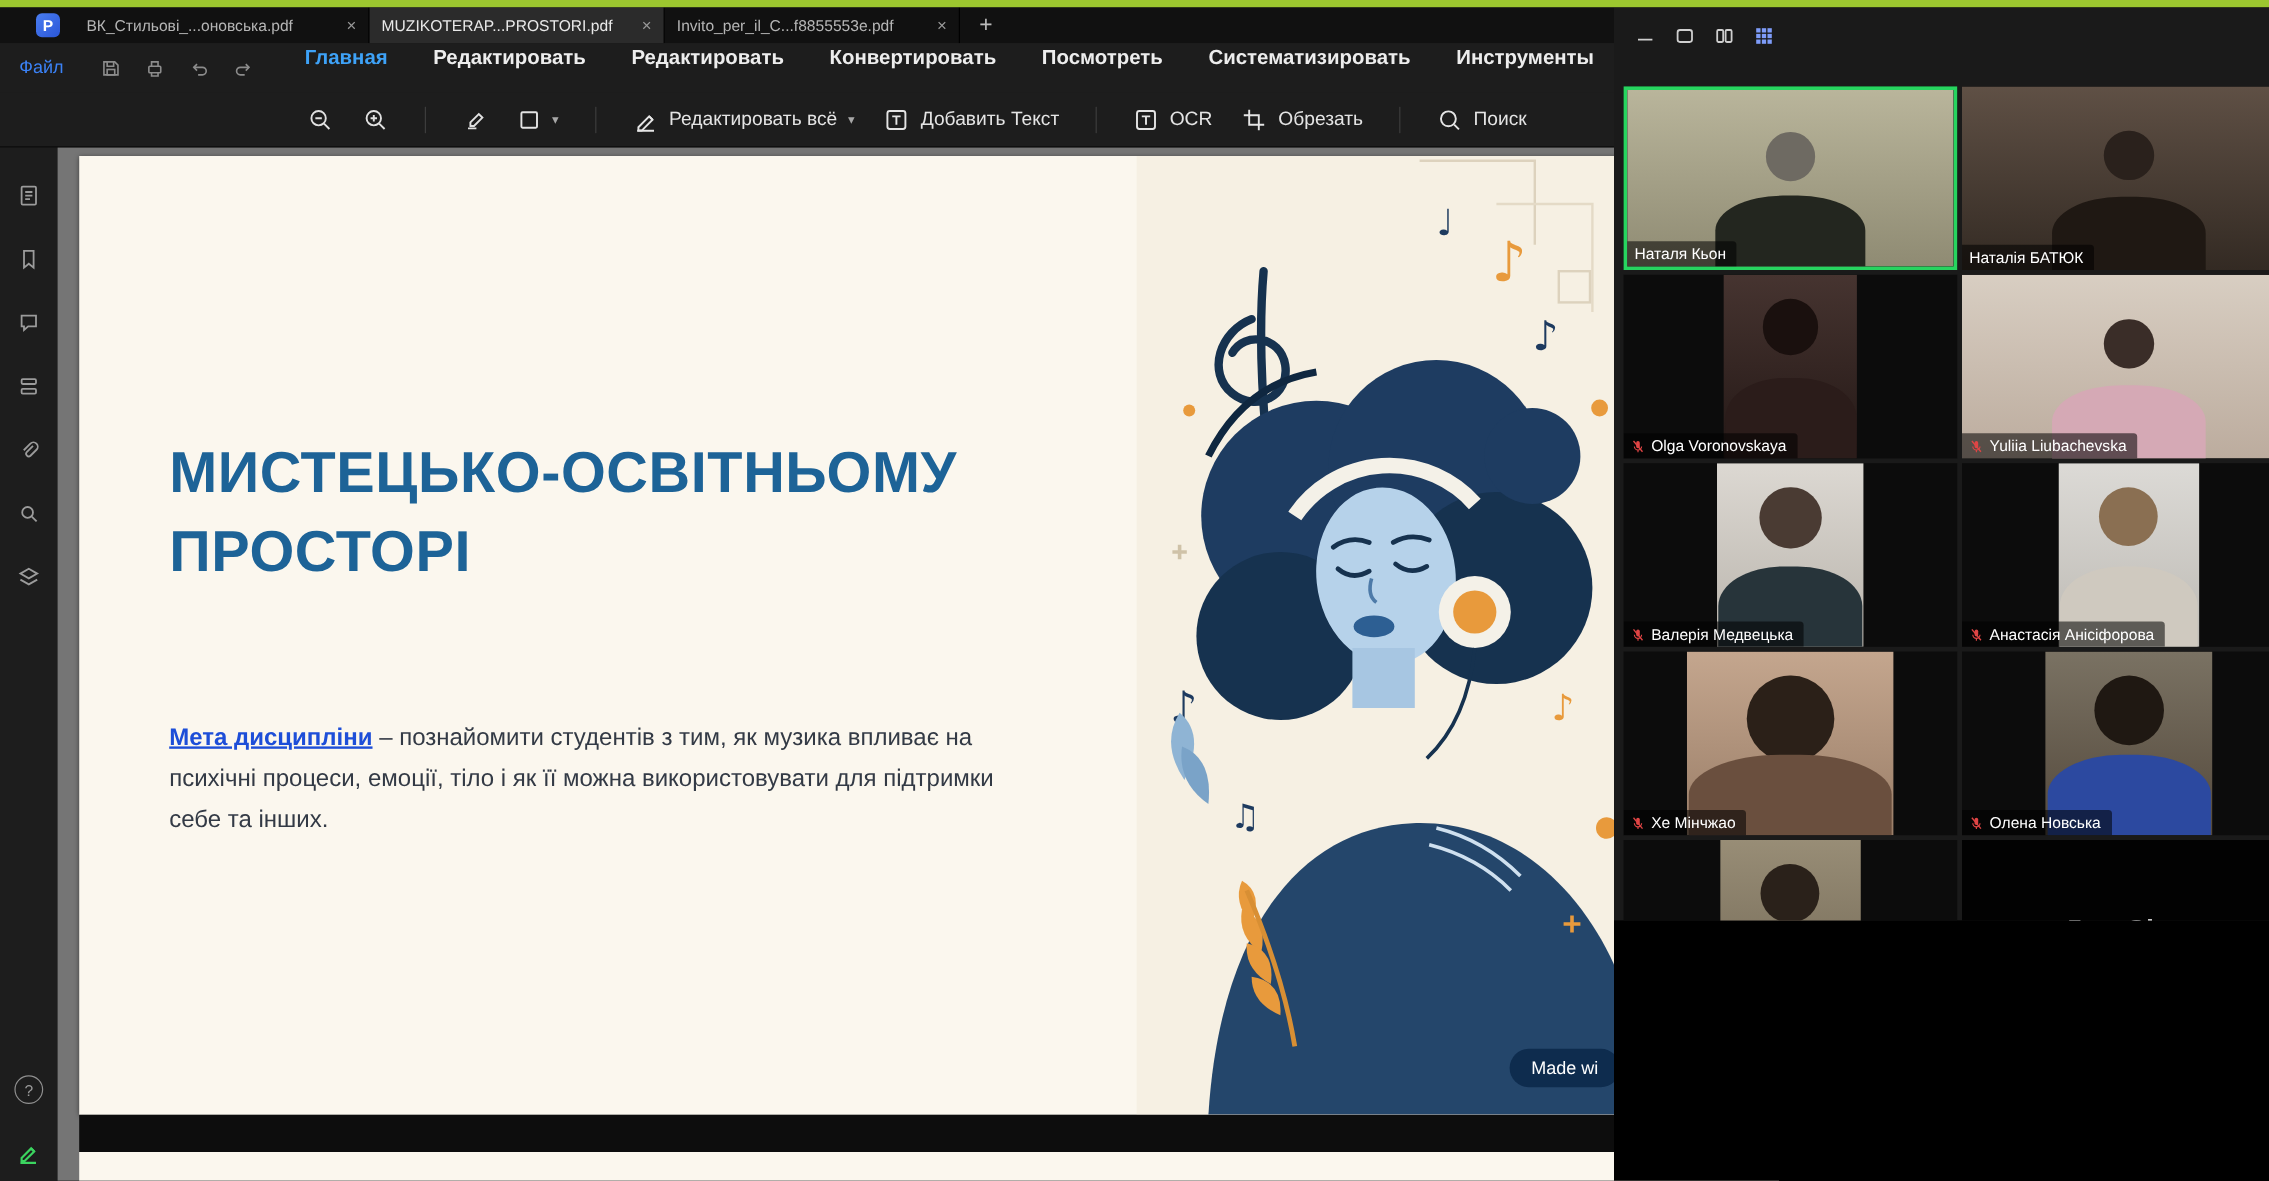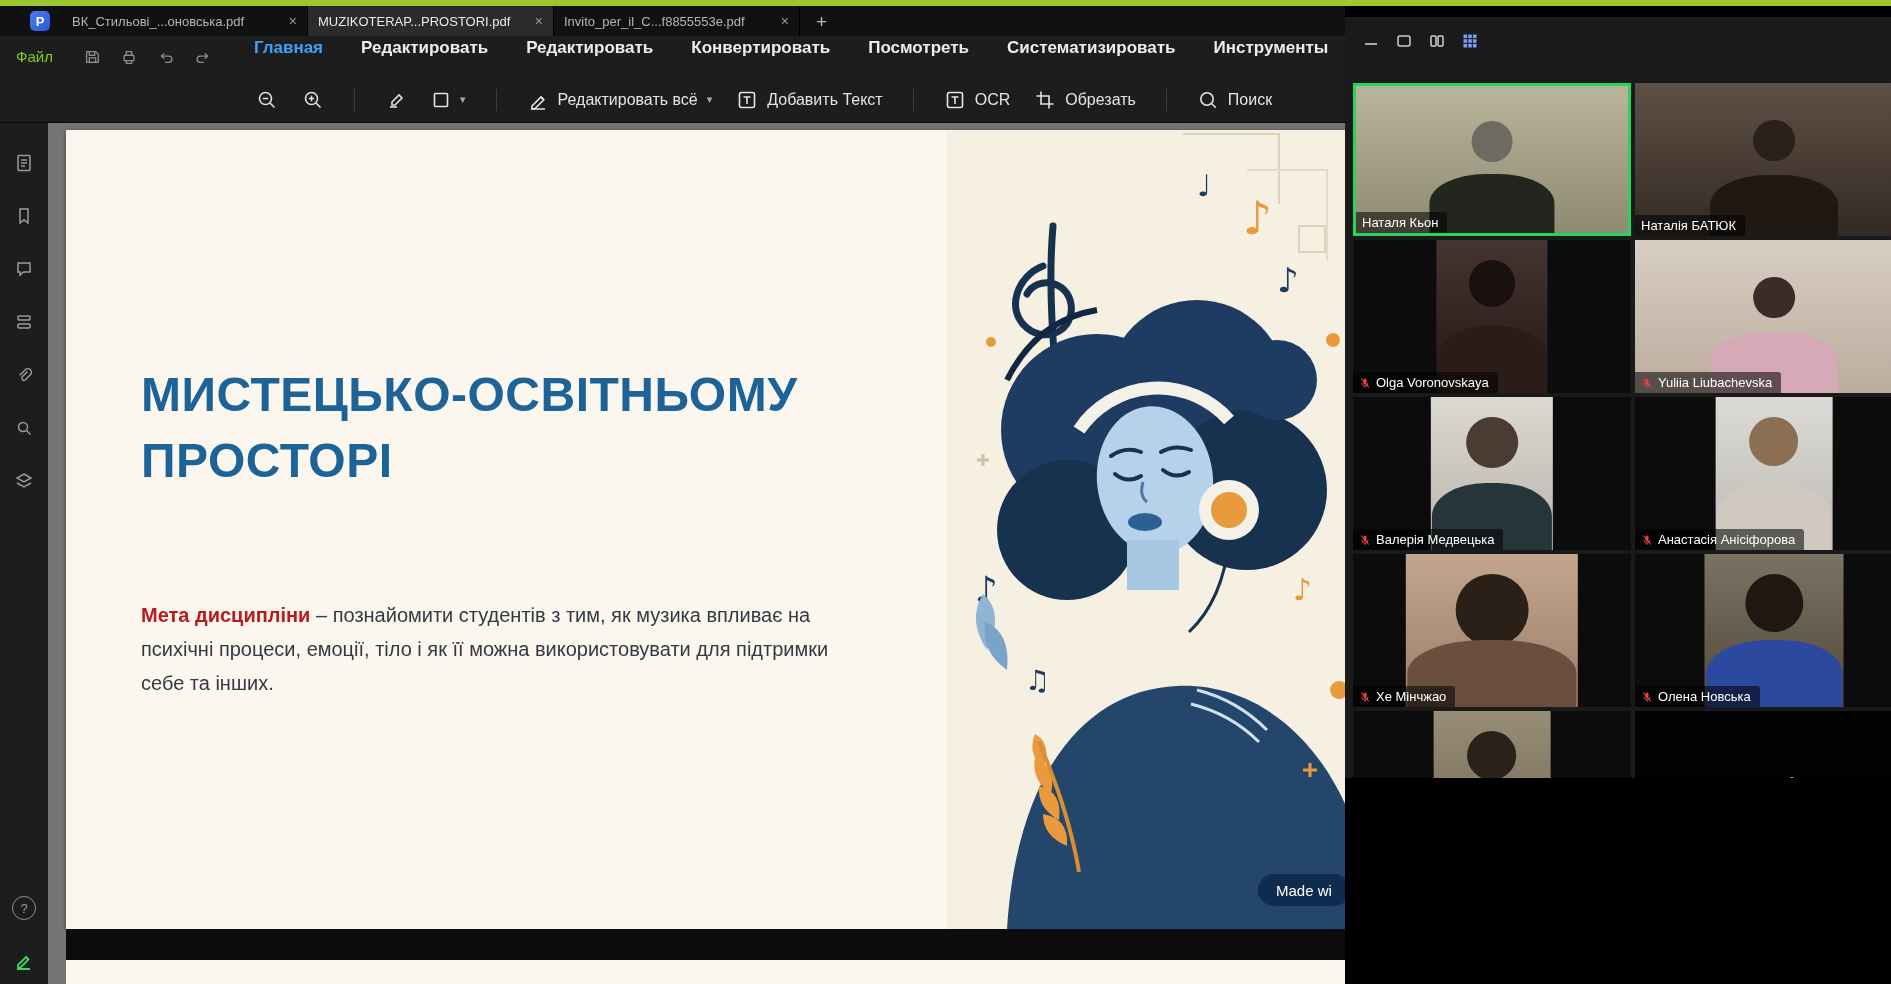--- a/index.html
+++ b/index.html
@@ -19,21 +19,21 @@
   .app-logo{width:20px;height:20px;margin:0 12px 0 30px;border-radius:5px;background:linear-gradient(135deg,#4a7df0,#2a56d8);
     color:#fff;font-size:13px;font-weight:bold;display:flex;align-items:center;justify-content:center;flex:0 0 auto;}
   .tab{width:246px;height:100%;display:flex;align-items:center;gap:8px;padding:0 10px;box-sizing:border-box;
     border-right:1px solid #000;color:#b5b5b5;font-size:13px;}
   .tab.active{background:#2b2b2b;color:#e9e9e9;}
   .tab-label{flex:1;white-space:nowrap;overflow:hidden;}
   .tab-close{color:#999;font-size:14px;line-height:1;}
   .tab-plus{margin-left:16px;color:#bbb;font-size:19px;line-height:1;}
 
   .menubar{position:absolute;left:0;top:30px;width:100%;height:41px;background:#1d1d1d;display:flex;align-items:center;color:#ddd;}
-  .file-label{margin-left:16px;font-size:15px;color:#84cc16;}
+  .file-label{margin-left:16px;font-size:15px;color:#3b82f6;}
   .quick-icons{display:flex;align-items:center;gap:19px;margin-left:30px;color:#8c8c8c;}
   .menu-nav{display:flex;align-items:center;gap:38px;margin-left:42px;font-size:17px;font-weight:600;color:#ededed;white-space:nowrap;}
   .menu-item{padding:8px 0 22px;border-bottom:3px solid transparent;}
   .menu-item.active{color:#3ea2f7;border-bottom-color:#3ea2f7;}
 
   .toolbar2{position:absolute;left:0;top:71px;width:100%;height:46px;background:#1d1d1d;border-bottom:1px solid #070707;
     display:flex;align-items:center;gap:24px;padding-left:256px;box-sizing:border-box;color:#e4e4e4;font-size:16px;white-space:nowrap;}
   .tb-group{display:flex;align-items:center;gap:9px;}
   .tb-divider{width:1px;height:22px;background:#3c3c3c;margin:0 6px;}
   .chev{font-size:11px;color:#a8a8a8;}
@@ -45,28 +45,28 @@
   .help-circle{width:22px;height:22px;border:1.5px solid #8f8f8f;border-radius:50%;color:#9b9b9b;
     display:flex;align-items:center;justify-content:center;font-size:13px;}
 
   .canvas{position:absolute;left:48px;top:117px;right:0;bottom:0;background:#757575;overflow:hidden;}
   .page1{position:absolute;left:18px;top:7px;width:1300px;height:799px;background:#fbf7ee;overflow:hidden;box-shadow:0 1px 4px rgba(0,0,0,.5);}
   .page-gap{position:absolute;left:18px;top:806px;width:1300px;height:31px;background:#0d0d0d;}
   .page2{position:absolute;left:18px;top:837px;width:1300px;height:200px;background:#fbf7ee;}
 
   .slide-title{position:absolute;left:75px;top:232px;font-size:48px;line-height:66px;font-weight:600;color:#1d6397;letter-spacing:.5px;}
   .slide-body{position:absolute;left:75px;top:468px;width:712px;font-size:20px;line-height:34px;color:#333a45;}
-  .slide-body b{color:#b91c1c;}
+  .slide-body b{color:#1d4ed8;text-decoration:underline;}
   .made-badge{position:absolute;left:1192px;top:744px;height:32px;border-radius:16px;background:#0e2c4e;color:#fff;
     display:flex;align-items:center;padding:0 18px;font-size:15px;}
   .illustration{position:absolute;left:881px;top:0;width:419px;height:799px;}
   .illustration text{font-family:"DejaVu Sans",sans-serif;}
 
   
-  .zoom-app{position:absolute;left:1345px;top:6px;width:546px;height:761px;background:#1a1a1a;overflow:hidden;z-index:10;margin-top:11px;}
+  .zoom-app{position:absolute;left:1345px;top:6px;width:546px;height:761px;background:#1a1a1a;overflow:hidden;z-index:10;}
   .zoom-titlebar{height:48px;display:flex;align-items:center;gap:17px;padding-left:18px;color:#cfcfcf;}
   .zoom-grid{position:absolute;left:8px;top:66px;display:grid;grid-template-columns:278px 278px;grid-auto-rows:153px;gap:4px;}
   .tile{position:relative;background:#0c0c0c;overflow:hidden;box-sizing:border-box;}
   .tile.active{border:3px solid #27d45f;}
   .tile.off{background:#020202;}
   .video{position:absolute;top:0;bottom:0;left:0;right:0;overflow:hidden;}
   .video.portrait{left:50%;right:auto;transform:translateX(-50%);}
   .head,.torso{position:absolute;left:50%;transform:translateX(-50%);}
   .head{border-radius:50%;}
   .torso{border-radius:45% 45% 0 0;}

